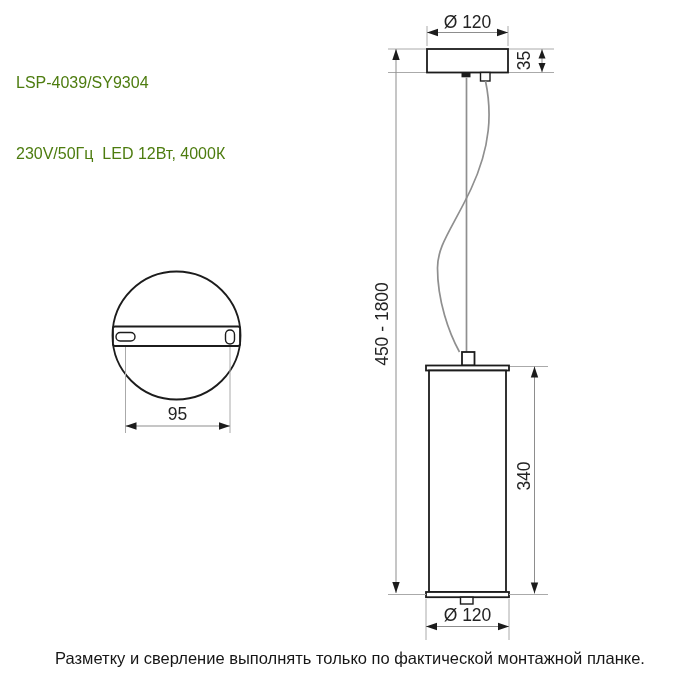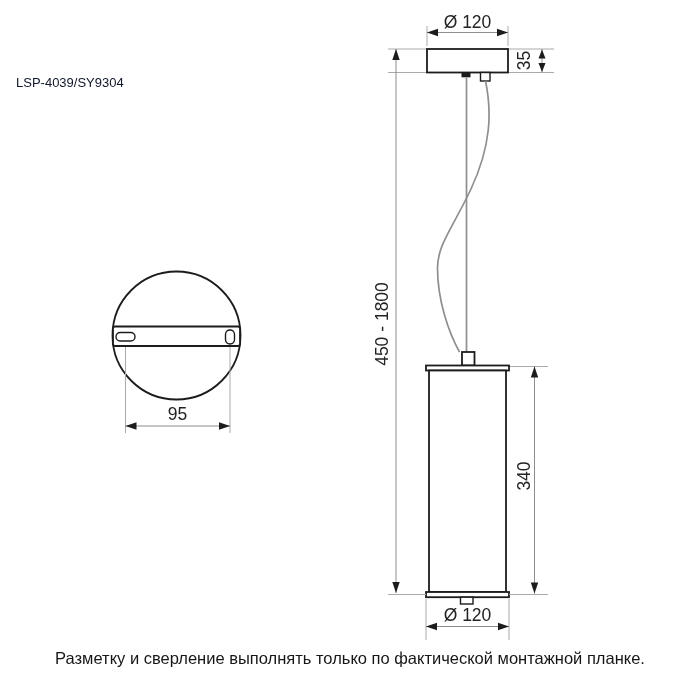--- a/index.html
+++ b/index.html
@@ -1,36 +1,37 @@
 <!DOCTYPE html>
 <html><head>
 <meta charset="utf-8">
 <style>
   html,body{margin:0;padding:0}
   body{width:700px;height:700px;background:#ffffff;position:relative;overflow:hidden;
        font-family:"Liberation Sans",sans-serif;}
   .stage{position:absolute;left:0;top:0;width:700px;height:700px}
-  .header{position:absolute;left:16px;top:24px;color:#0f172a;font-size:13px;
+  .header{position:absolute;left:16px;top:24px;color:#4d7c0f;font-size:16px;
           line-height:23.5px;white-space:pre}
   .footer{position:absolute;left:0;top:647px;width:700px;text-align:center;
           color:#161616;font-size:16.5px;line-height:22.5px}
   svg text{font-family:"Liberation Sans",sans-serif;fill:#232323;font-size:17.5px}
   .obj{fill:#ffffff;stroke:#1c1c1c;stroke-width:1.8}
   .obj2{fill:#ffffff;stroke:#1c1c1c;stroke-width:1.4}
   .ext{stroke:#aaaaaa;stroke-width:1;fill:none}
   .dim{stroke:#8d8d8d;stroke-width:1;fill:none}
   .cable{stroke:#8f8f8f;stroke-width:1.7;fill:none}
   .arrow{fill:#1c1c1c;stroke:none}
   .solid{fill:#1c1c1c;stroke:none}
 </style>
 </head>
 <body>
 
 <div class="header">
   <div>LSP-4039/SY9304</div>
+  <div>230V/50Гц  LED 12Вт, 4000К</div>
 </div>
 
 <svg class="stage" viewBox="0 0 700 700">
 
   <circle cx="176.5" cy="335.5" r="64" class="obj"></circle>
   <rect x="113" y="326.5" width="127" height="19.5" rx="2" class="obj"></rect>
   <rect x="116" y="332.5" width="19" height="8.5" rx="4.2" class="obj2"></rect>
   <rect x="225.5" y="330" width="9" height="14" rx="4.4" class="obj2"></rect>
 
   <line x1="125.5" y1="347" x2="125.5" y2="433" class="ext"></line>

